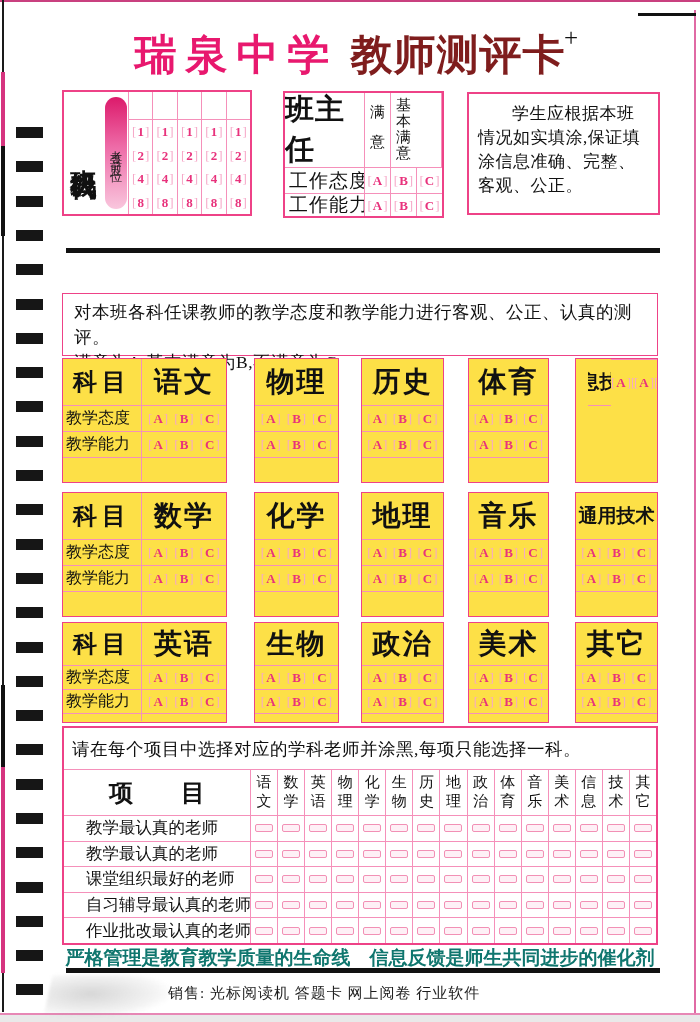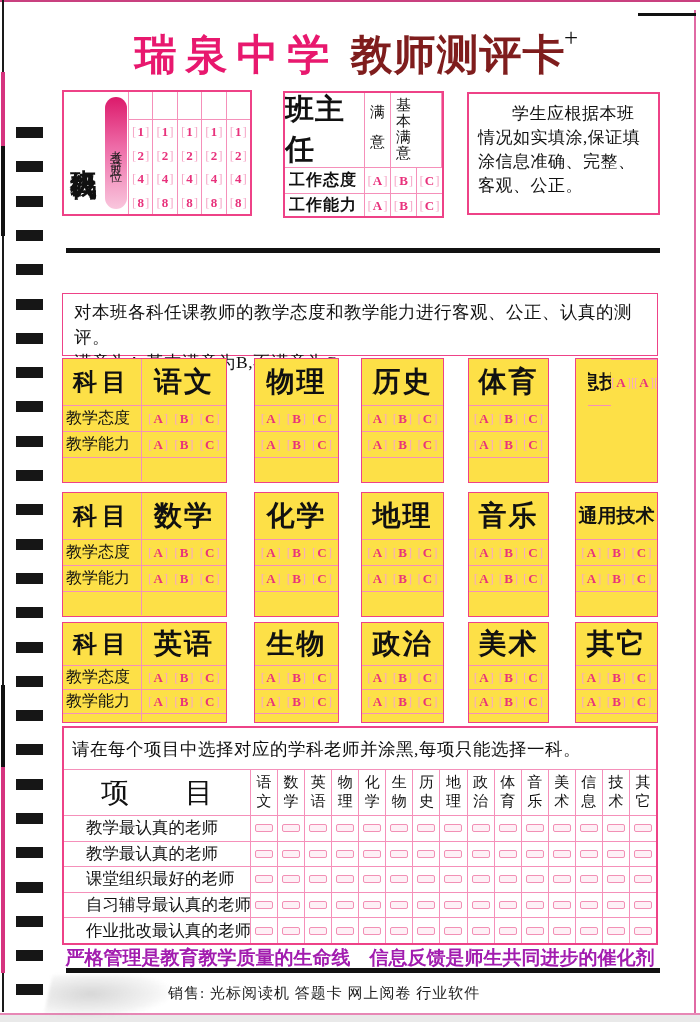--- a/index.html
+++ b/index.html
@@ -58,22 +58,22 @@
   .bubble::before { content:"["; color:#f6a8c8; font-weight:normal; margin-right:1px; }
   .bubble::after  { content:"]"; color:#f6a8c8; font-weight:normal; margin-left:1px; }
 
   
   .ht-box { left:283px; top:91px; width:161px; height:127px; display:grid;
     grid-template-columns:79px 1fr 1fr 1fr; grid-template-rows:74px 26px 1fr; }
   .ht-box > div { display:flex; align-items:center; justify-content:center; overflow:hidden; }
   .ht-title { font-size:29px; font-weight:bold; letter-spacing:1px; }
   .ht-head  { display:block !important; font-size:15px; text-align:center; word-break:break-all;
     padding-top:4px; }
-  .ht-label { justify-content:flex-start !important; padding-left:4px; font-size:16px;
-    letter-spacing:1px; white-space:nowrap;font-weight:bold; }
+  .ht-label { justify-content:flex-start !important; padding-left:4px; font-size:19px;
+    letter-spacing:1px; white-space:nowrap; }
   .ht-bub { font-size:14px; }
 
   
   .notice-box { left:467px; top:92px; width:193px; height:123px; padding:8px 9px; }
   .notice-box p { font-size:17px; line-height:24px; text-indent:2em; letter-spacing:.5px; }
 
   .hline { position:absolute; background:#111; }
   .hline-top    { left:66px; top:248px; width:594px; height:5px; }
   .hline-bottom { left:66px; top:968px; width:594px; height:5px; }
 
@@ -91,30 +91,30 @@
   .rlabel { justify-content:flex-start !important; padding-left:3px; font-size:16px; white-space:nowrap; }
   .bubbles { justify-content:space-evenly !important; }
 
   
   .pick-box { left:62px; top:726px; width:596px; height:219px; display:flex; flex-direction:column; }
   .pick-intro { height:42px; flex:none; display:flex; align-items:center; padding-left:8px;
     font-size:17.5px; letter-spacing:.5px; border-bottom:1px solid #f590ba; }
   .pick-table { flex:1; display:grid; grid-template-columns:186px repeat(15,1fr);
     grid-template-rows:45px repeat(5,1fr); }
   .pick-table > div { display:flex; align-items:center; justify-content:center; overflow:hidden; }
-  .pick-corner { font-size:28px; font-weight:normal; }
+  .pick-corner { font-size:24px; font-weight:bold; }
   .pick-sub { display:block !important; font-size:15px; line-height:19px; text-align:center;
     word-break:break-all; padding-top:3px; }
   .pick-label { justify-content:flex-start !important; padding-left:22px; font-size:16.5px;
     white-space:nowrap; }
   .rect { width:18px; height:8px; border:1px solid #f290b5; border-radius:2px; background:#fef0f6; }
 
   
   .slogan { position:absolute; top:945px; left:62px; width:596px; text-align:center;
-    font-size:19px; font-weight:bold; color:#a21caf; white-space:nowrap; }
+    font-size:19px; font-weight:bold; color:#0f766e; white-space:nowrap; }
   .sales { position:absolute; top:984px; left:168px; font-size:15px; letter-spacing:1px; color:#1d1d1d; }
 </style>
 </head>
 <body>
 
 <div class="edge-top"></div>
 <div class="edge-right"></div>
 <div class="edge-bottom"></div>
 <div class="edge-bottom-gray"></div>
 <div class="edge-tr-black"></div>

